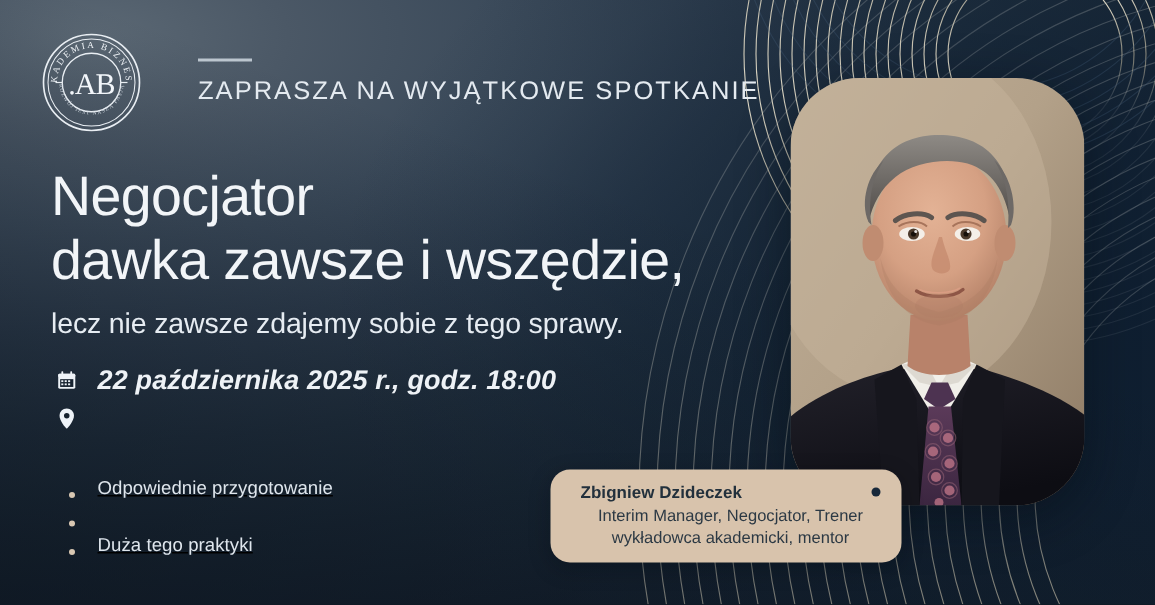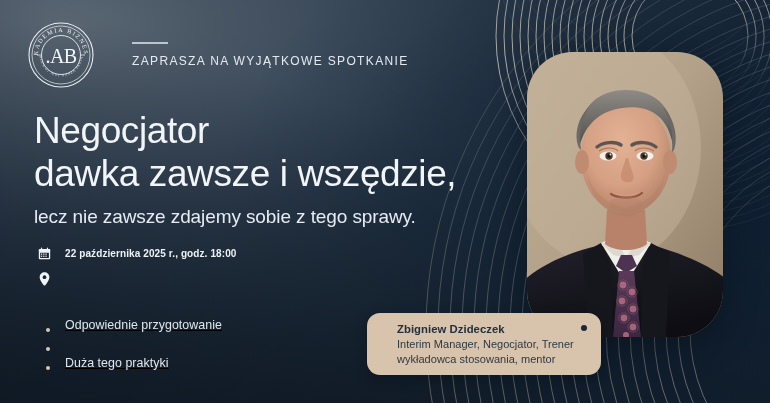--- a/index.html
+++ b/index.html
@@ -49,42 +49,42 @@
   .header{ position:absolute; left:28px; top:22px; display:flex; align-items:center; }
   .logo{ width:66px; height:66px; position:relative; }
   .logo svg{ display:block; width:66px; height:66px; }
 
   .hdr-text{ margin-left:38px; }
   .hdr-rule{
     width:36px; height:1.5px; background:#cfd8e0; opacity:.85;
     margin-bottom:10px;
   }
   .hdr-kicker{
-    font-size:12px; letter-spacing:1.35px; color:#e4eaf0;
+    font-size:17px; letter-spacing:1.35px; color:#e4eaf0;
     font-weight:400; white-space:nowrap;
   }
 
   
   .headline{ position:absolute; left:34px; top:110px; width:500px; }
   .h1{
     font-size:37px; line-height:1.16; font-weight:400; color:#f2f5f8;
     letter-spacing:-0.4px; white-space:nowrap;
   }
   .h2{
     margin-top:10px;
     font-size:19px; line-height:1.2; font-weight:400; color:#e6ecf2;
     letter-spacing:-0.1px; white-space:nowrap;
   }
 
   
   .meta{ position:absolute; left:34px; top:240px; }
   .meta-row{ display:flex; align-items:center; height:26px; }
   .meta-ic{ width:20px; display:flex; justify-content:center; align-items:center; }
   .meta-ic svg{ display:block; }
-  .meta-txt{ margin-left:11px; font-size:10px; color:#eef2f6; letter-spacing:.1px; white-space:nowrap; }
+  .meta-txt{ margin-left:11px; font-size:18px; color:#eef2f6; letter-spacing:.1px; white-space:nowrap;font-style:italic; }
   .meta-txt b{ font-weight:700; }
   .meta-txt .soft{ color:#c2ccd6; font-weight:400; }
 
   
   .bullets{ position:absolute; left:46px; top:313px; }
   .bullet{ display:flex; align-items:flex-end; height:19px;text-decoration:underline; }
   .dot{
     width:4px; height:4px; border-radius:50%; background:#d8c7b2;
     flex:0 0 auto;
   }
@@ -98,28 +98,28 @@
     border-radius:46px; overflow:hidden;
     box-shadow:0 8px 34px rgba(4,10,18,.45);
   }
   .portrait svg{ display:block; width:196px; height:285px; }
 
   
   .card{
     position:absolute; left:367px; top:313px; width:234px; height:62px;
     background:#d8c3ac; border-radius:13px;
     box-shadow:0 4px 14px rgba(4,10,18,.30);
-    padding:9px 14px 0 30px;
+    padding:9px 14px 0 20px;
   }
   .card-dot{
     position:absolute; right:14px; top:12px;
     width:6px; height:6px; border-radius:50%; background:#17283a;
   }
   .card-name{ font-size:11.3px; font-weight:700; color:#22303c; letter-spacing:.05px; line-height:1.35; }
-  .card-line{ font-size:11px; font-weight:400; color:#2c3944; letter-spacing:.02px; line-height:1.38; white-space:nowrap; }
+  .card-line{ font-size:11px; font-weight:400; color:#2c3944; letter-spacing:.02px; line-height:1.38; white-space:nowrap;text-align:center; }
 </style>
 </head>
 <body>
 
 <div class="stage">
 
   <div class="bg-base"></div>
   <div class="bg-right"></div>
   <div class="bg-vign"></div>
 
@@ -383,16 +383,16 @@
 
       <rect width="196" height="285" fill="url(#studioBg)" opacity="0"></rect>
       <rect width="196" height="285" fill="none"></rect>
     </svg>
   </div>
 
   <div class="card">
     <i class="card-dot"></i>
     <div class="card-name">Zbigniew Dzideczek</div>
     <div class="card-line">Interim Manager, Negocjator, Trener</div>
-    <div class="card-line">wykładowca stosowania, mentor</div>
+    <div class="card-line">wykładowca akademicki, mentor</div>
   </div>
 
 </div>
 
 </body></html>

